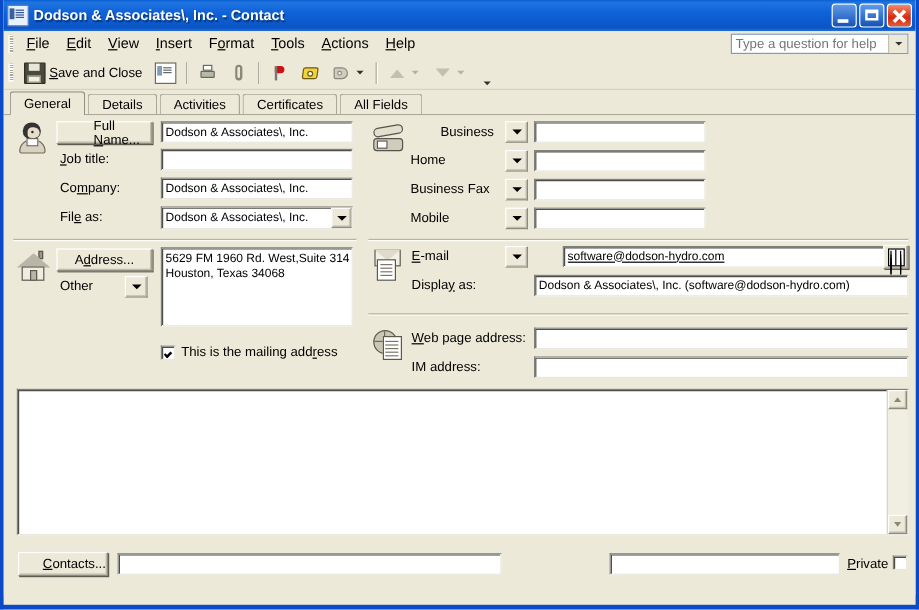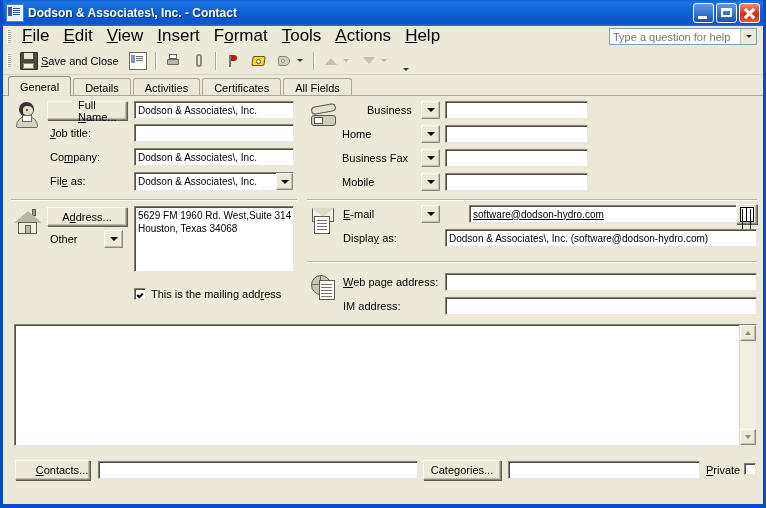--- a/index.html
+++ b/index.html
@@ -99,21 +99,21 @@
     position: relative;
   }
   .grip {
     width: 3px; height: 15px; margin: 0 4px 0 2px;
     background: repeating-linear-gradient(to bottom,#fff 0 1px,#aca899 1px 2px);
     border-left: 1px solid #fff;
     flex: none;
   }
   .menu-item {
     padding: 2px 7px 3px 7px;
-    font-size: 17px;
+    font-size: 12px;
     color: #000;
     white-space: nowrap;
     cursor: default;
   }
   .menu-item u { text-decoration: underline; }
   .helpbox {
     position: absolute;
     right: 6px; top: 2px;
     width: 148px; height: 17px;
     background: #fff;
@@ -637,23 +637,20 @@
       </div>
     </div>
 
     <div class="btn3d" style="position:absolute;left:12px;top:364px;width:75px;height:20px;padding-left:19px;">
       <span><u>C</u>ontacts...</span>
     </div>
     <div class="field" style="position:absolute;left:95px;top:365px;width:320px;height:18px;">
       <span class="field-txt"></span>
     </div>
 
-    <div class="btn3d" style="position:absolute;left:420px;top:364px;width:78px;height:20px;">
-      <span>Cate<u>g</u>ories...</span>
-    </div>
     <div class="field" style="position:absolute;left:505px;top:365px;width:192px;height:18px;">
       <span class="field-txt"></span>
     </div>
 
     <div class="lbl" style="position:absolute;left:703px;top:368px;"><u>P</u>rivate</div>
     <span class="chk" style="position:absolute;left:741px;top:367px;"></span>
 
   </div>
 </div>
 

